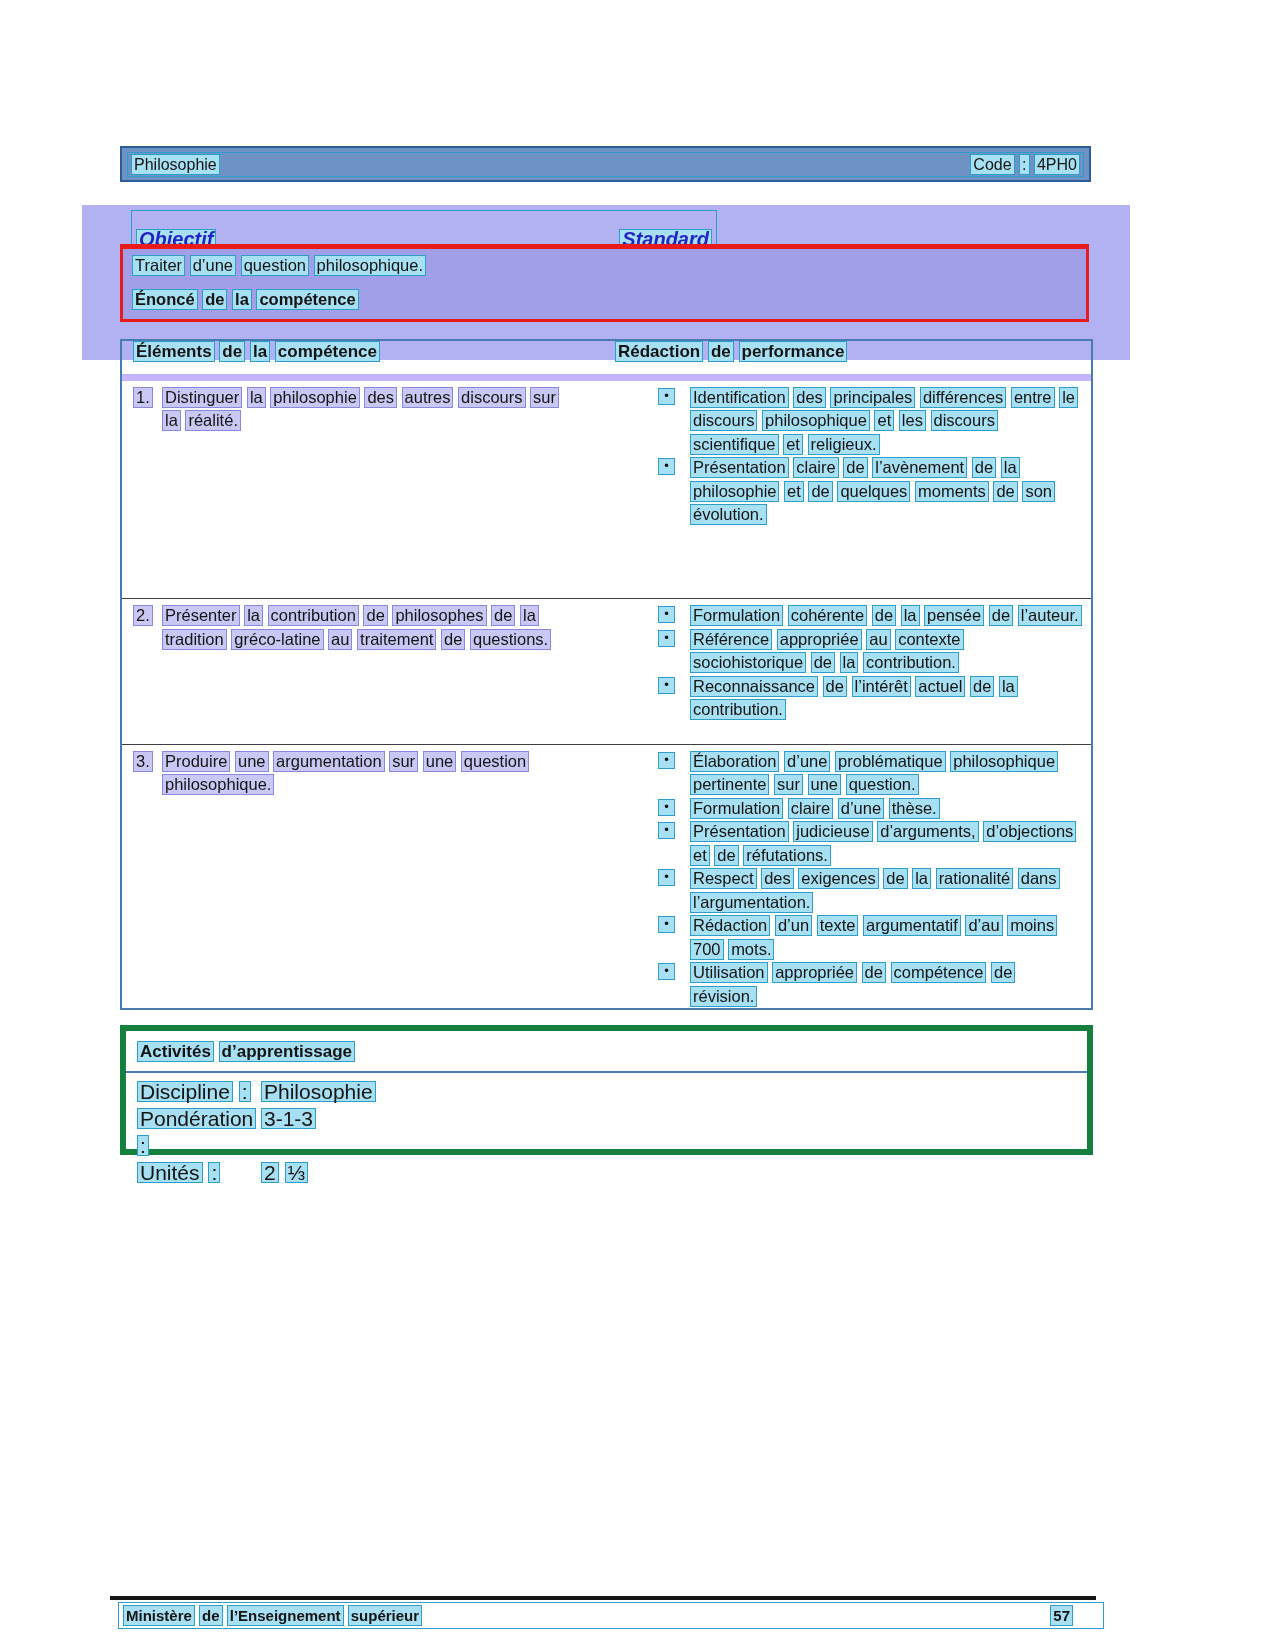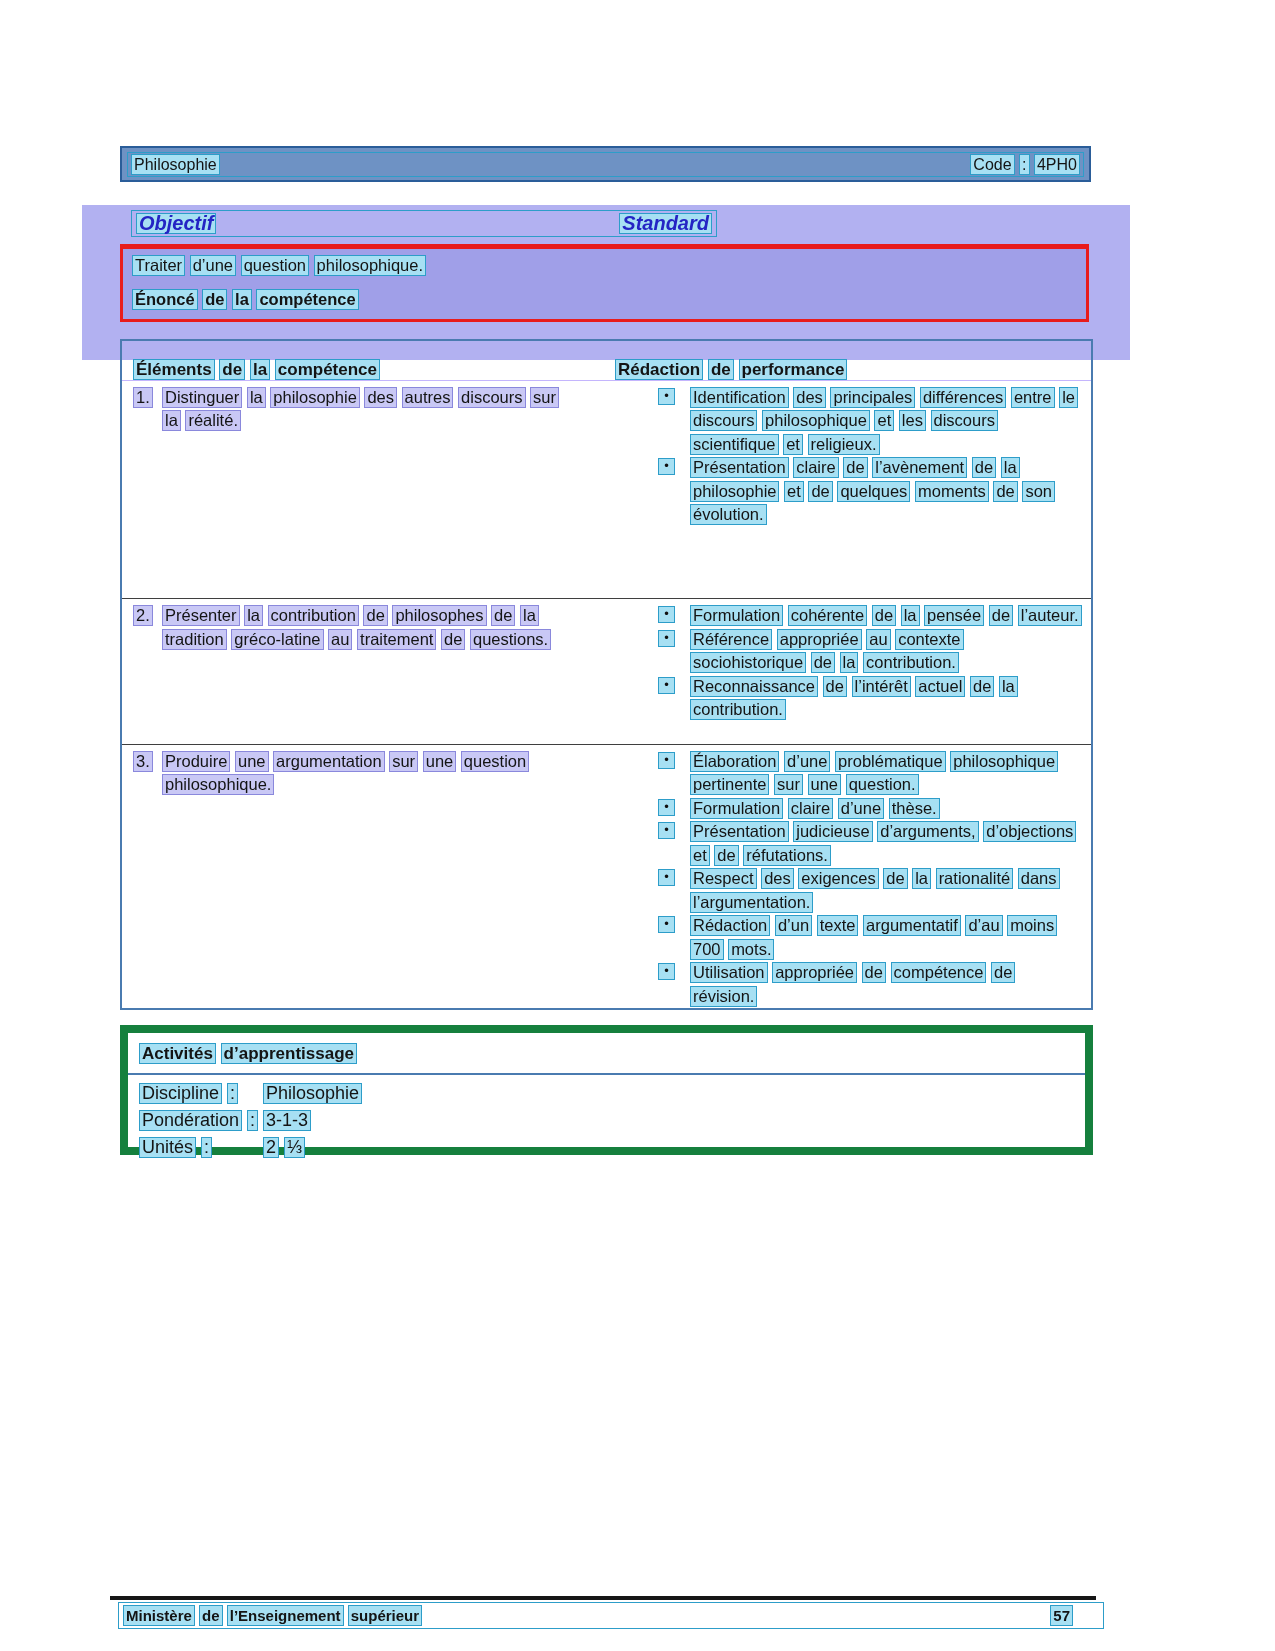--- a/index.html
+++ b/index.html
@@ -10,50 +10,50 @@
   .cyan .w{background:#a7e0f3;border-color:#2d9dc9;}
   .lav .w{background:#c9c8f5;border-color:#8a88dc;}
   .linebox{border:1px solid #2d9dc9;}
 
   
   .topbar{left:120px;top:146px;width:971px;height:36px;background:#6e92c4;border:2px solid #2a5d99;display:flex;align-items:center;padding:0 5px;}
   .topbar .linebox{flex:1;display:flex;justify-content:space-between;align-items:center;padding:1px 3px;font-size:16px;}
 
   
   .banner{left:82px;top:205px;width:1048px;height:155px;background:#b2b1f1;}
-  .banner-heads{position:absolute;left:49px;top:5px;width:586px;display:flex;justify-content:space-between;padding:1px 4px;}
+  .banner-heads{position:absolute;left:49px;top:5px;width:586px;display:flex;justify-content:space-between;padding:17px 4px;}
   .banner-head{font-size:20px;font-weight:bold;font-style:italic;color:#2424c4;}
 
   
   .enonce{position:absolute;left:38px;top:39px;width:969px;height:78px;background:#a09fe8;border:3px solid #e81c1c;}
   .enonce-row{height:35px;display:flex;align-items:center;padding:0 9px;font-size:16.5px;}
   .enonce-row.first{font-weight:bold;}
   .enonce-row.second{border-top:2px solid #e81c1c;}
 
   
   .ctable{left:120px;top:339px;width:973px;height:671px;border:2px solid #4a7bb0;display:flex;flex-direction:column;background:transparent;}
-  .thead{height:40px;display:flex;align-items:flex-end;border-bottom:1px solid #c4b5fd;font-weight:bold;font-size:17px;}
+  .thead{height:40px;display:flex;align-items:flex-start;border-bottom:7px solid #c4b5fd;font-weight:bold;font-size:17px;}
   .th-left{width:482px;padding-left:11px;}
   .th-right{flex:1;padding-left:11px;}
   .trow{display:flex;}
   .trow.r1{height:219px;}
   .trow.r2{height:146px;border-top:1px solid #3f3f3f;}
   .trow.r3{flex:1;border-top:1px solid #3f3f3f;}
   .cell-left{width:482px;padding:5px 28px 0 11px;font-size:16.5px;}
   .item{position:relative;padding-left:29px;line-height:23.5px;}
   .item .num{position:absolute;left:0;top:0;}
   .cell-right{flex:1;padding:5px 8px 0 52px;font-size:16.5px;}
   .cell-right ul{list-style:none;}
   .cell-right li{position:relative;padding-left:34px;line-height:23.5px;}
   .bul{position:absolute;left:2px;top:2px;width:17px;height:17px;line-height:14px;text-align:center;background:#a7e0f3;border:1px solid #2d9dc9;font-size:13px;color:#111;}
 
   
-  .activities{left:120px;top:1025px;width:973px;height:130px;border:8px solid #15803d;background:#fff;}
+  .activities{left:120px;top:1025px;width:973px;height:130px;border:6px solid #15803d;background:#fff;}
   .act-title{height:42px;display:flex;align-items:center;padding:0 11px;border-bottom:2px solid #4a7bb0;font-weight:bold;font-size:17px;}
-  .act-body{padding:5px 11px 0;font-size:18px;}
+  .act-body{padding:5px 11px 0;font-size:21px;}
   .act-line{display:flex;line-height:27px;}
   .act-label{width:124px;flex:none;}
 
   
   .frule{left:110px;top:1596px;width:986px;height:4px;background:#161616;}
   .footer{left:110px;top:1602px;width:986px;display:flex;justify-content:space-between;align-items:center;padding:2px 4px;font-size:15px;font-weight:bold;margin-left:8px;}
   .footer .pg{margin-right:26px;}
 </style>
 </head>
 <body>

